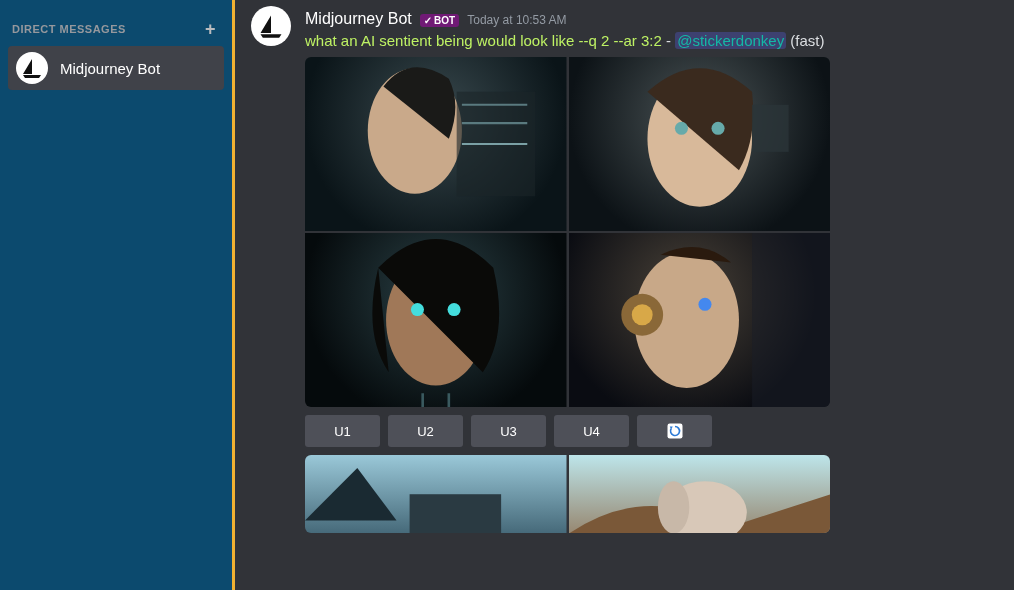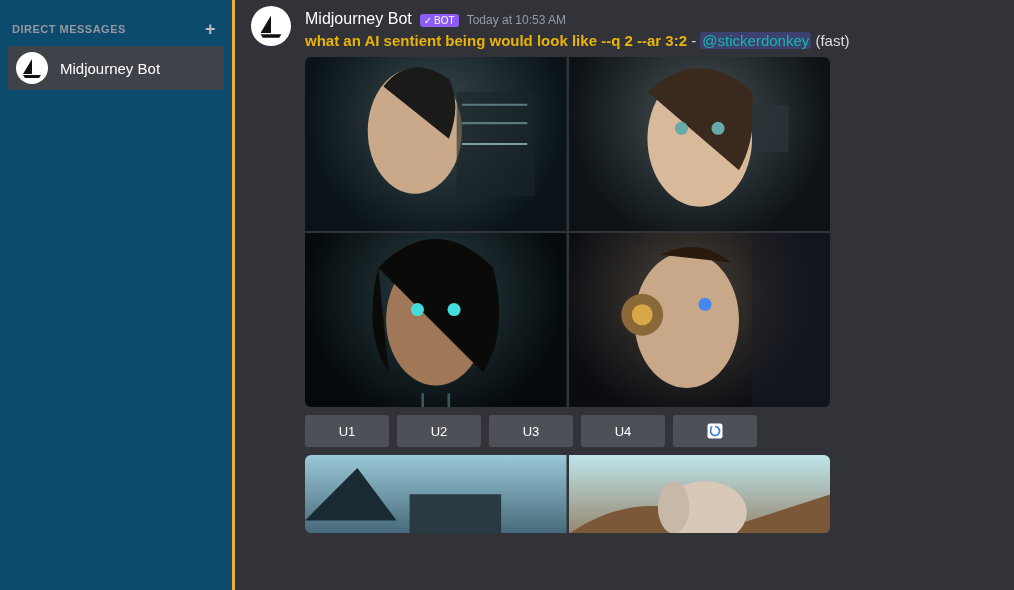--- a/index.html
+++ b/index.html
@@ -92,24 +92,24 @@
       align-items: baseline;
       gap: 8px;
       margin-bottom: 2px;
     }
     .author {
       color: #fff;
       font-weight: 500;
       font-size: 16px;
     }
     .bot-tag {
-      background: #8b5cf6;
+      background: #701a75;
       color: #fff;
       font-size: 10px;
-      font-weight: 400;
+      font-weight: 700;
       padding: 1px 4px;
       border-radius: 3px;
       display: inline-flex;
       align-items: center;
       gap: 2px;
       text-transform: uppercase;
     }
     .bot-tag::before {
       content: "✓";
       font-size: 10px;
@@ -118,21 +118,21 @@
       color: #949ba4;
       font-size: 12px;
       margin-top: 9px;
     }
     .prompt-line {
       color: #dbdee1;
       font-size: 15px;
       line-height: 1.4;
       margin-bottom: 6px;
     }
-    .prompt-text { font-weight: 700; color: #eab308; }
+    .prompt-text { font-weight: 400; color: #bef264; }
     .mention {
       color: #14b8a6;
       background: rgba(88,101,242,0.3);
       padding: 0 2px;
       border-radius: 3px;
       font-weight: 500;
     }
     .mode { color: #dbdee1; margin-top: 39px; }
     .image-grid {
       width: 525px;
@@ -150,21 +150,21 @@
     .btn-row {
       display: flex;
       gap: 8px;
       margin-bottom: 8px;
     }
     .action-btn {
       background: #4e5058;
       color: #fff;
       border: none;
       border-radius: 3px;
-      width: 84px;
+      width: 75px;
       height: 32px;
       font-size: 13px;
       font-weight: 500;
       cursor: pointer;
       display: flex;
       align-items: center;
       justify-content: center;
     }
     .refresh-icon {
       display: inline-block;

